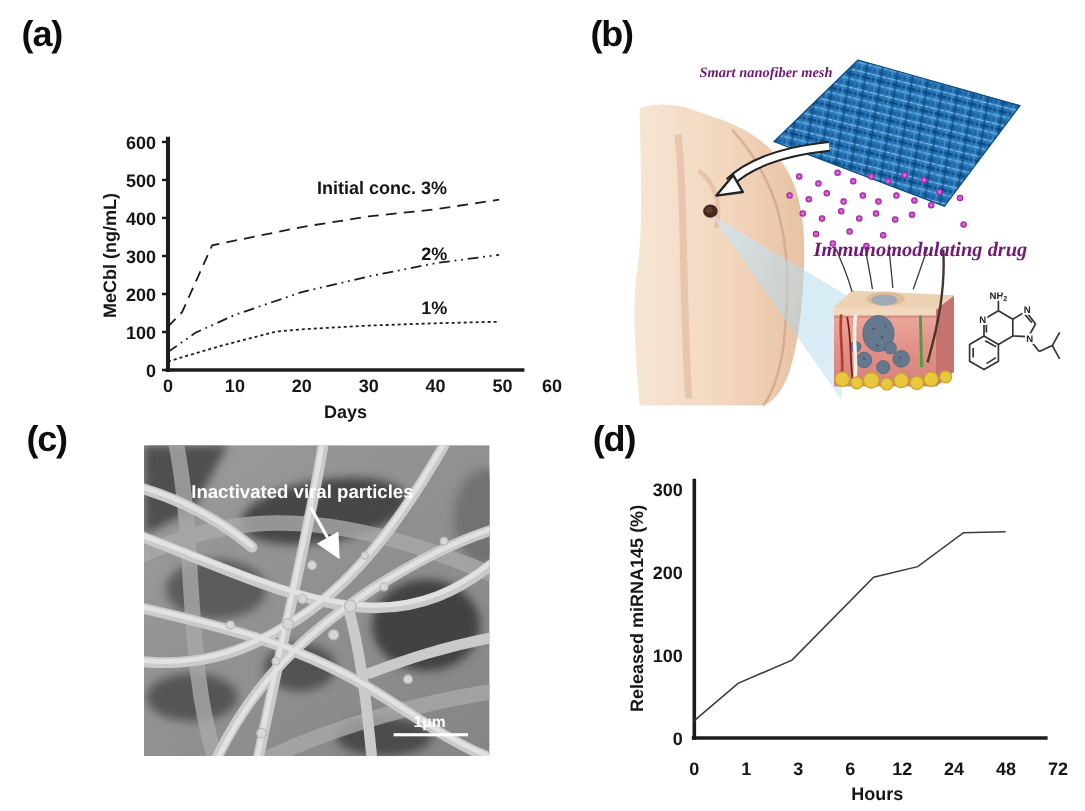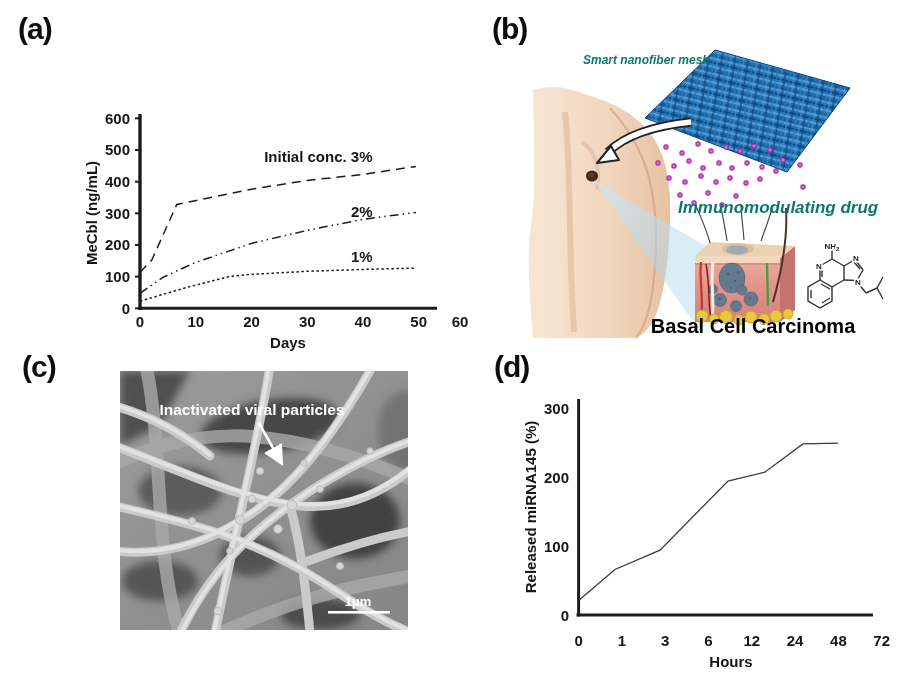--- a/index.html
+++ b/index.html
@@ -1,19 +1,19 @@
 <!DOCTYPE html>
 <html><head>
 <meta charset="utf-8">
 <style>
   html,body{margin:0;padding:0;background:#fff;}
   .stage{position:relative;width:904px;height:676px;background:#fff;overflow:hidden;
          font-family:"Liberation Sans","DejaVu Sans",sans-serif;}
   .plabel{position:absolute;font-weight:bold;font-size:30px;color:#0d0d0d;letter-spacing:-1px;}
-  .cap-italic{position:absolute;font-style:italic;font-weight:600;color:#0f766e;white-space:nowrap;}
+  .cap-italic{position:absolute;font-style:italic;font-weight:600;color:#701a75;white-space:nowrap;font-family:Liberation Serif, serif;}
   .cap-bcc{position:absolute;font-weight:800;font-size:20px;color:#000;width:218px;text-align:center;white-space:nowrap;}
   svg{position:absolute;}
   svg text{font-family:"Liberation Sans","DejaVu Sans",sans-serif;}
 </style>
 </head>
 <body>
 
 <div class="stage">
 
   <div class="plabel" style="left:18px;top:12px">(a)</div>
@@ -223,21 +223,20 @@
         <text x="362" y="249"><tspan>NH</tspan><tspan font-size="6" dy="1.5">2</tspan></text>
         <text x="349" y="269">N</text>
         <text x="386" y="261">N</text>
         <text x="388" y="285">N</text>
       </g>
     </g>
   </svg>
 
   <div class="cap-italic" style="left:583px;top:53px;font-size:12px">Smart nanofiber mesh</div>
   <div class="cap-italic" style="left:678px;top:198px;font-size:17px">Immunomodulating drug</div>
-  <div class="cap-bcc" style="left:644px;top:315px">Basal Cell Carcinoma</div>
 
   <svg id="panel-c-art" style="left:120px;top:371px" width="288" height="259" viewBox="0 0 288 259">
     <defs>
       <linearGradient id="semBg" x1="0" y1="0" x2="1" y2="1">
         <stop offset="0" stop-color="#9a9a9a"></stop>
           <stop offset="1" stop-color="#828282"></stop>
       </linearGradient>
       <filter id="softБ" x="-30%" y="-30%" width="160%" height="160%">
           <feGaussianBlur stdDeviation="4"></feGaussianBlur>
         </filter>

